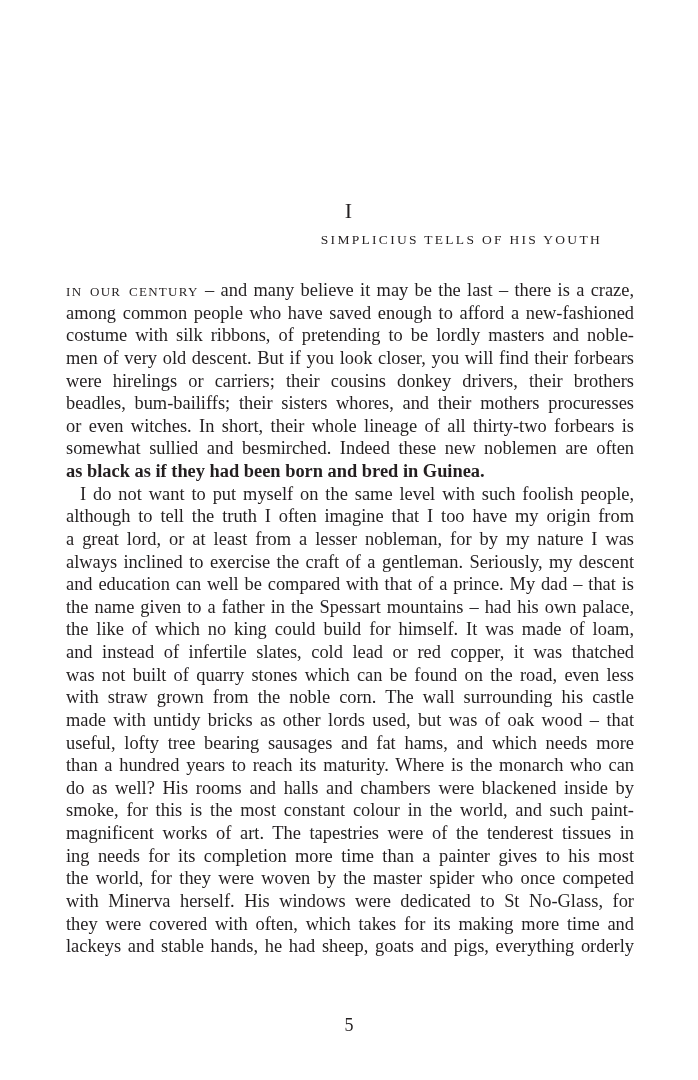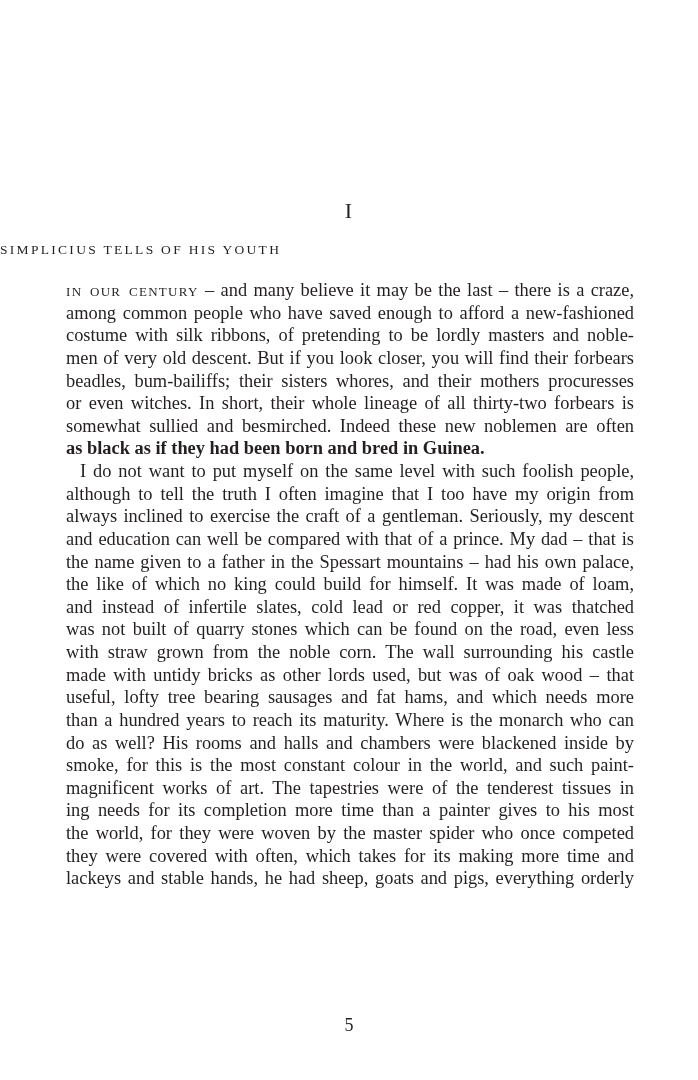--- a/index.html
+++ b/index.html
@@ -20,24 +20,24 @@
       top: 199px;
       left: 0;
       width: 698px;
       text-align: center;
       font-size: 22px;
       line-height: 24px;
       letter-spacing: 1px;
     }
     .chapter-title {
       position: absolute;
-      top: 241px;
+      top: 231px;
       left: 0;
       width: 602px;
-      text-align: left;
+      text-align: right;
       font-size: 13.5px;
       line-height: 18px;
       letter-spacing: 2.3px;
       text-transform: uppercase;
     }
     .body-text {
       position: absolute;
       top: 279px;
       left: 66px;
       width: 568px;
@@ -79,41 +79,44 @@
 
 <div class="chapter-number">I</div>
 <div class="chapter-title">SIMPLICIUS TELLS OF HIS YOUTH</div>
 
 <div class="body-text">
   <div>
     <span class="line"><span class="smallcaps">IN OUR CENTURY</span><span> – and many believe it may be the last – there is a craze,</span></span>
     <span class="line">among common people who have saved enough to afford a new-fashioned</span>
     <span class="line">costume with silk ribbons, of pretending to be lordly masters and noble-</span>
     <span class="line">men of very old descent. But if you look closer, you will find their forbears</span>
+    <span class="line">were hirelings or carriers; their cousins donkey drivers, their brothers</span>
     <span class="line">beadles, bum-bailiffs; their sisters whores, and their mothers procuresses</span>
     <span class="line">or even witches. In short, their whole lineage of all thirty-two forbears is</span>
     <span class="line">somewhat sullied and besmirched. Indeed these new noblemen are often</span>
     <span class="line last">as black as if they had been born and bred in Guinea.</span>
   </div>
   <div>
     <span class="line indent">I do not want to put myself on the same level with such foolish people,</span>
     <span class="line">although to tell the truth I often imagine that I too have my origin from</span>
+    <span class="line">a great lord, or at least from a lesser nobleman, for by my nature I was</span>
     <span class="line">always inclined to exercise the craft of a gentleman. Seriously, my descent</span>
     <span class="line">and education can well be compared with that of a prince. My dad – that is</span>
     <span class="line">the name given to a father in the Spessart mountains – had his own palace,</span>
     <span class="line">the like of which no king could build for himself. It was made of loam,</span>
     <span class="line">and instead of infertile slates, cold lead or red copper, it was thatched</span>
     <span class="line">was not built of quarry stones which can be found on the road, even less</span>
     <span class="line">with straw grown from the noble corn. The wall surrounding his castle</span>
     <span class="line">made with untidy bricks as other lords used, but was of oak wood – that</span>
     <span class="line">useful, lofty tree bearing sausages and fat hams, and which needs more</span>
     <span class="line">than a hundred years to reach its maturity. Where is the monarch who can</span>
     <span class="line">do as well? His rooms and halls and chambers were blackened inside by</span>
     <span class="line">smoke, for this is the most constant colour in the world, and such paint-</span>
     <span class="line">magnificent works of art. The tapestries were of the tenderest tissues in</span>
     <span class="line">ing needs for its completion more time than a painter gives to his most</span>
     <span class="line">the world, for they were woven by the master spider who once competed</span>
+    <span class="line">with Minerva herself. His windows were dedicated to St No-Glass, for</span>
     <span class="line">they were covered with often, which takes for its making more time and</span>
     <span class="line">lackeys and stable hands, he had sheep, goats and pigs, everything orderly</span>
   </div>
 </div>
 
 <div class="page-number">5</div>
 
 </body></html>

